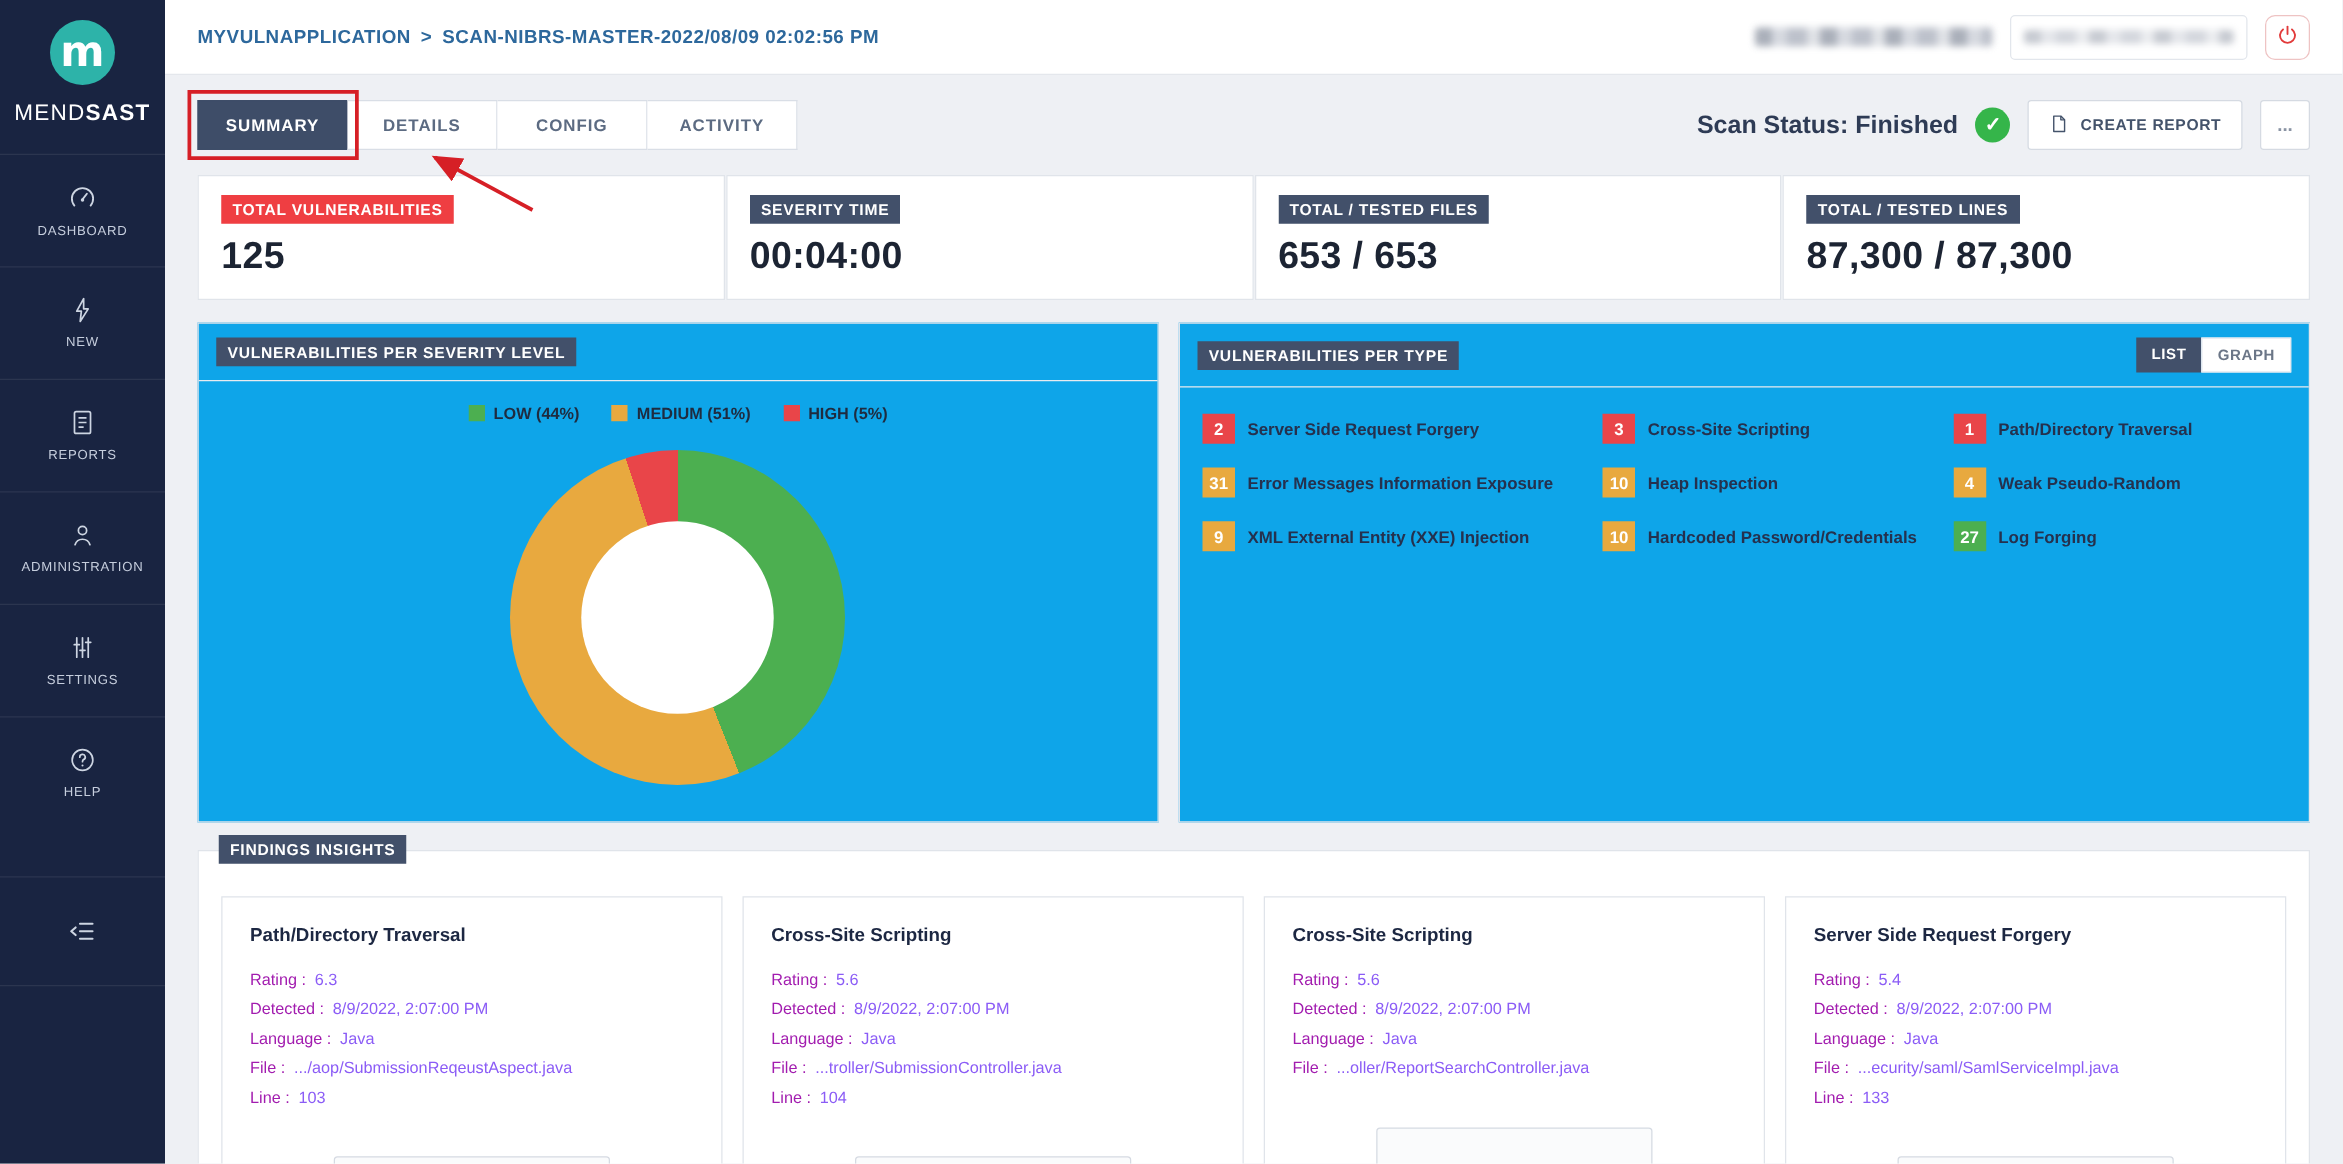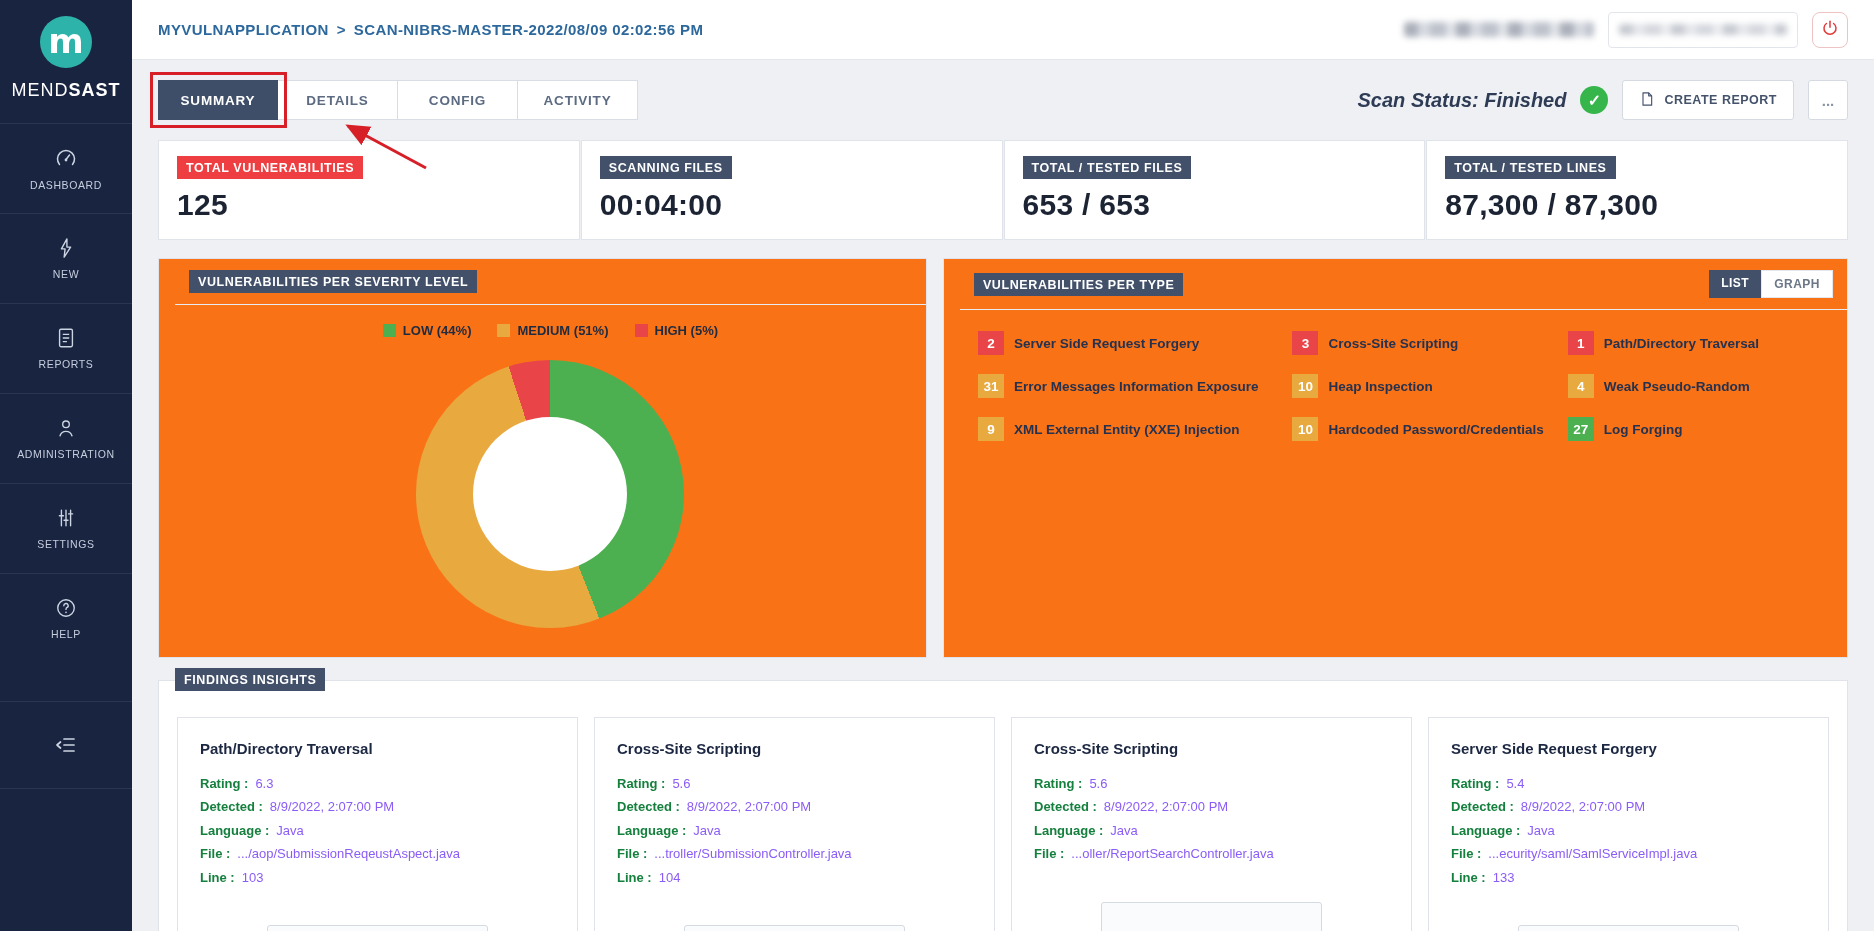--- a/index.html
+++ b/index.html
@@ -32,36 +32,36 @@
 
   
   .tabs-row { display:flex; align-items:center; position:relative; margin-bottom:20px; flex-shrink:0; }
   .tabs { display:flex; position:relative; }
   .tab { min-width:120px; height:40px; display:flex; align-items:center; justify-content:center; font-size:13.5px; font-weight:700; letter-spacing:0.8px; color:#5c6b82; background:#fff; border:1px solid #d9dee6; border-left:none; cursor:pointer; }
   .tab:first-child { border-left:1px solid #d9dee6; }
   .tab.active { background:#3e4d68; color:#fff; border-color:#3e4d68; }
   .annotation-box { position:absolute; left:-8px; top:-8px; width:137px; height:56px; border:3px solid #d61f26; pointer-events:none; z-index:5; }
   .annotation-arrow { position:absolute; left:168px; top:34px; pointer-events:none; z-index:5; }
   .status-area { margin-left:auto; display:flex; align-items:center; gap:14px; }
-  .status-text { font-size:20px; font-weight:700; color:#2e3b55;font-style:italic; }
+  .status-text { font-size:20px; font-weight:700; color:#2e3b55; }
   .check-circle { width:28px; height:28px; border-radius:50%; background:#35b54a; color:#fff; font-size:16px; font-weight:700; display:flex; align-items:center; justify-content:center; }
   .create-report-btn { height:40px; padding:0 16px; border:1px solid #d5dae2; background:#fff; border-radius:3px; display:flex; align-items:center; gap:9px; font-size:12.5px; font-weight:700; color:#44536b; letter-spacing:0.5px; cursor:pointer; }
   .more-btn { width:40px; height:40px; border:1px solid #d5dae2; background:#fff; border-radius:3px; color:#8a94a4; font-size:15px; font-weight:700; cursor:pointer; }
 
   
   .stats-row { display:flex; gap:1px; margin-bottom:18px; flex-shrink:0; }
   .stat-card { flex:1; background:#fff; border:1px solid #e0e4ea; padding:15px 18px 17px; }
   .badge { display:inline-block; padding:5px 9px 4px; font-size:12.5px; font-weight:700; color:#fff; letter-spacing:0.6px; white-space:nowrap; }
   .badge.red { background:#ef3e42; }
   .badge.slate { background:#42506a; }
   .stat-value { margin-top:9px; font-size:30px; font-weight:700; color:#1c2433; letter-spacing:0.3px; }
 
   
   .middle-row { display:flex; gap:16px; margin-bottom:22px; height:400px; flex-shrink:0; }
-  .panel { background:#f97316; border:1px solid #e0e4ea; position:relative;padding-left:16px; }
+  .panel { background:#0ea5e9; border:1px solid #e0e4ea; position:relative; }
   .severity-panel { width:45.5%; }
   .types-panel { flex:1; min-width:0; }
   .panel-header { display:flex; align-items:center; padding:11px 14px; border-bottom:1px solid #e8ebf0; }
   .toggle { margin-left:auto; display:flex; }
   .toggle-btn { font-size:12px; font-weight:700; padding:6px 12px; letter-spacing:0.5px; cursor:pointer; }
   .toggle-btn.on { background:#42506a; color:#fff; }
   .toggle-btn.off { background:#fff; color:#6b7687; border:1px solid #e4e8ee; }
 
   .legend { display:flex; justify-content:center; gap:26px; margin-top:18px; }
   .legend-item { display:flex; align-items:center; gap:7px; font-size:13px; font-weight:700; color:#1f2b3f; }
@@ -78,21 +78,21 @@
   .sev-low { background:#4caf50; }
   .type-label { font-size:13.5px; font-weight:700; color:#25314e; }
 
   
   .findings-panel { background:#fff; border:1px solid #e0e4ea; position:relative; padding:36px 18px 18px; height:460px; flex-shrink:0; }
   .findings-badge { position:absolute; top:-13px; left:16px; }
   .findings-cards { display:flex; gap:16px; }
   .finding-card { flex:1; border:1px solid #e0e4ea; background:#fff; padding:22px 22px 18px; display:flex; flex-direction:column; min-width:0; }
   .finding-title { font-size:15px; font-weight:700; color:#1c2742; margin-bottom:15px; }
   .finding-row { font-size:13px; line-height:1.8; white-space:nowrap; overflow:hidden; }
-  .f-label { font-weight:700; color:#15803d; }
+  .f-label { font-weight:400; color:#a21caf; }
   .f-value { color:#8b5cf6; margin-left:7px; font-weight:400; }
   .finding-action { margin-top:36px; height:38px; border:1px solid #d5dae2; border-radius:3px; background:#fafbfc; align-self:center; width:62%; cursor:pointer; }
 </style>
 </head>
 <body>
 
 <aside class="sidebar">
   <div class="logo-wrap">
     <svg width="56" height="56" viewBox="0 0 56 56">
       <circle cx="28" cy="28" r="26" fill="#2db3a9"></circle>
@@ -224,21 +224,21 @@
         <button class="more-btn">...</button>
       </div>
     </div>
 
     <div class="stats-row">
       <div class="stat-card">
         <span class="badge red">TOTAL VULNERABILITIES</span>
         <div class="stat-value">125</div>
       </div>
       <div class="stat-card">
-        <span class="badge slate">SCANNING FILES</span>
+        <span class="badge slate">SEVERITY TIME</span>
         <div class="stat-value">00:04:00</div>
       </div>
       <div class="stat-card">
         <span class="badge slate">TOTAL / TESTED FILES</span>
         <div class="stat-value">653 / 653</div>
       </div>
       <div class="stat-card">
         <span class="badge slate">TOTAL / TESTED LINES</span>
         <div class="stat-value">87,300 / 87,300</div>
       </div>

